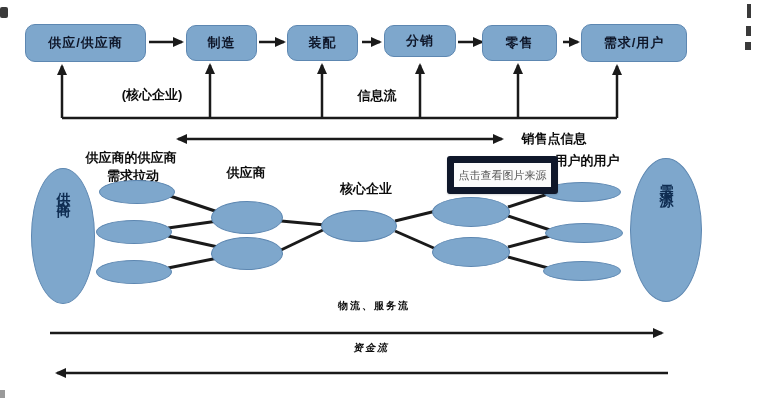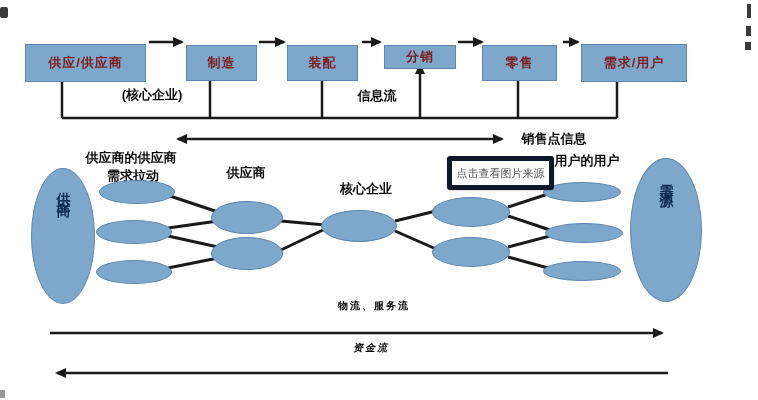--- a/index.html
+++ b/index.html
@@ -1,31 +1,31 @@
 <!DOCTYPE html>
 <html><head>
 <meta charset="utf-8">
 <style>
   html,body{margin:0;padding:0;background:#fff;}
   .stage{position:relative;width:758px;height:400px;background:#ffffff;overflow:hidden;
          font-family:"Liberation Sans", sans-serif;}
   svg.layer{position:absolute;left:0;top:0;}
-  .box{position:absolute;background:#7ea7cc;border:1px solid #5d87b1;border-radius:0;
+  .box{position:absolute;background:#7ea7cc;border:1px solid #5d87b1;border-radius:10px;
        display:flex;align-items:center;justify-content:center;
-       font-size:13px;font-weight:bold;color:#7f1d1d;letter-spacing:1px;box-sizing:border-box;margin-top:20px;}
+       font-size:13px;font-weight:bold;color:#0f172a;letter-spacing:1px;box-sizing:border-box;}
   .lbl{position:absolute;font-size:13px;font-weight:bold;color:#0d0d0d;
        white-space:nowrap;transform:translateX(-50%);}
   .lbl.big{font-size:10px;letter-spacing:2px;}
   .ell{position:absolute;background:#7ea7cc;border:1px solid #5d87b1;border-radius:50%;
        box-sizing:border-box;}
   .vtext{position:absolute;writing-mode:vertical-rl;text-orientation:upright;
          font-size:14px;font-weight:bold;color:#0f2d52;letter-spacing:5px;
          transform:translateX(-50%);white-space:nowrap;}
   .tooltip{position:absolute;left:447px;top:156px;width:97px;height:24px;
-           background:#fbfbfb;border:5px solid #0f172a;border-radius:3px;
+           background:#fbfbfb;border:7px solid #0f172a;border-radius:3px;
            box-shadow:0 1px 2px rgba(0,0,0,.15);
            display:flex;align-items:center;justify-content:center;
            font-size:11px;color:#555;white-space:nowrap;}
   .artifact{position:absolute;background:#3a3a3a;}
 </style>
 </head>
 <body>
 
 <div class="stage">
 
@@ -78,21 +78,21 @@
 
   <div class="box" style="left:25px;top:24px;width:121px;height:38px;">
     <span>供应/供应商</span>
   </div>
   <div class="box" style="left:186px;top:25px;width:71px;height:36px;">
     <span>制造</span>
   </div>
   <div class="box" style="left:287px;top:25px;width:71px;height:36px;">
     <span>装配</span>
   </div>
-  <div class="box" style="left:384px;top:25px;width:72px;height:24px;">
+  <div class="box" style="left:384px;top:25px;width:72px;height:32px;">
     <span>分销</span>
   </div>
   <div class="box" style="left:482px;top:25px;width:75px;height:36px;">
     <span>零售</span>
   </div>
   <div class="box" style="left:581px;top:24px;width:106px;height:38px;">
     <span>需求/用户</span>
   </div>
 
   <div class="lbl" style="left:152px;top:86px;">(核心企业)</div>

